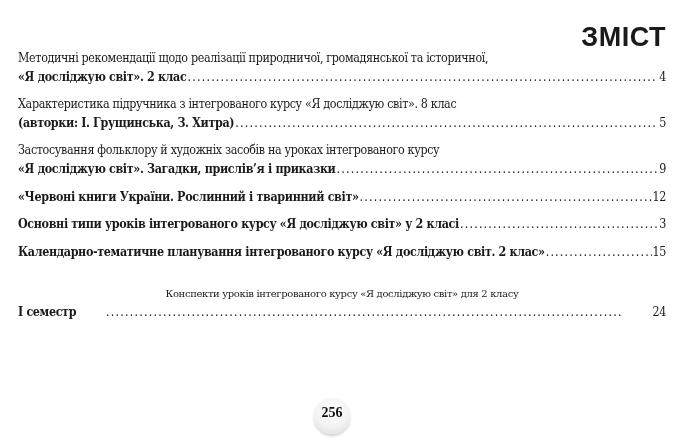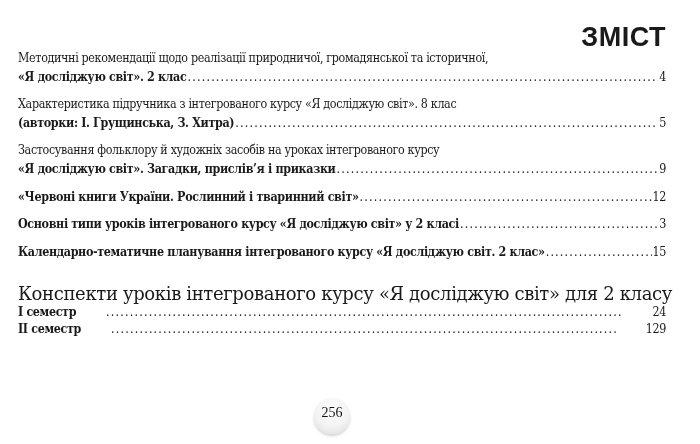--- a/index.html
+++ b/index.html
@@ -69,21 +69,21 @@
     }
     .dots::before {
       content: "....................................................................................................................................................................................................................................................................................";
     }
     .pg {
       flex: 0 0 auto;
       text-align: right;
     }
     .section-title {
       text-align: center;
-      font-size: 18px;
+      font-size: 10px;
       line-height: 18px;
       letter-spacing: -0.35px;
       margin-top: 24px;
       white-space: nowrap;
     }
     .semester .line {
       line-height: 17px;
       gap: 29px;
     }
     .page-badge {
@@ -94,21 +94,21 @@
       height: 36px;
       border-radius: 50%;
       background: radial-gradient(circle at 50% 35%, #ffffff 0%, #f3f3f3 55%, #d8d8d8 100%);
       box-shadow: 0 2px 3px rgba(0,0,0,0.18);
       display: flex;
       align-items: center;
       justify-content: center;
     }
     .page-badge span {
       font-family: "Liberation Serif", "DejaVu Serif", serif;
-      font-weight: normal;
+      font-weight: bold;
       font-size: 14px;
       color: #111;
       margin-top: -6px;
     }
   </style>
 </head>
 <body>
 
 <div class="page">
   <div class="title">ЗМІСТ</div>
@@ -168,24 +168,19 @@
     </div>
 
     <div class="section-title">Конспекти уроків інтегрованого курсу «Я досліджую світ» для 2 класу</div>
 
     <div class="semester">
       <div class="line last">
         <span class="txt">І семестр</span>
         <span class="dots"></span>
         <span class="pg">24</span>
       </div>
-      <div class="line last">
-        <span class="txt">ІІ семестр</span>
-        <span class="dots"></span>
-        <span class="pg">129</span>
-      </div>
     </div>
   </div>
 
   <div class="page-badge" style="left:296px;">
     <span>256</span>
   </div>
 </div>
 
 </body></html>

